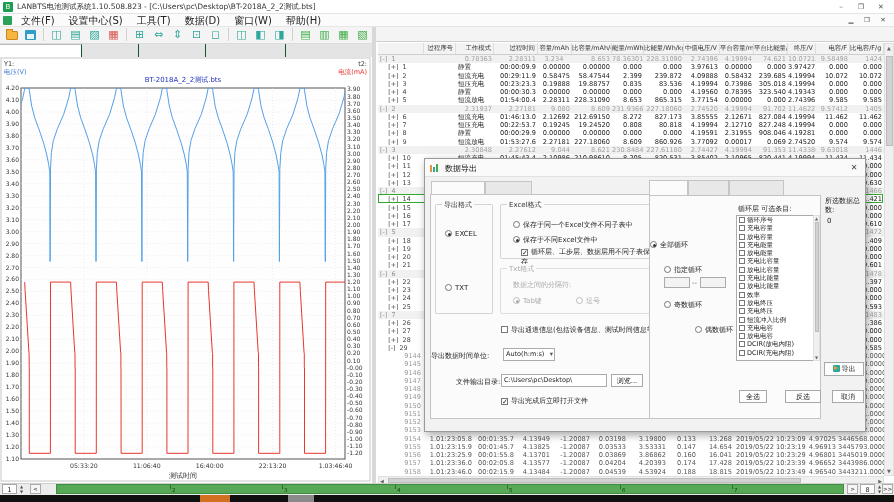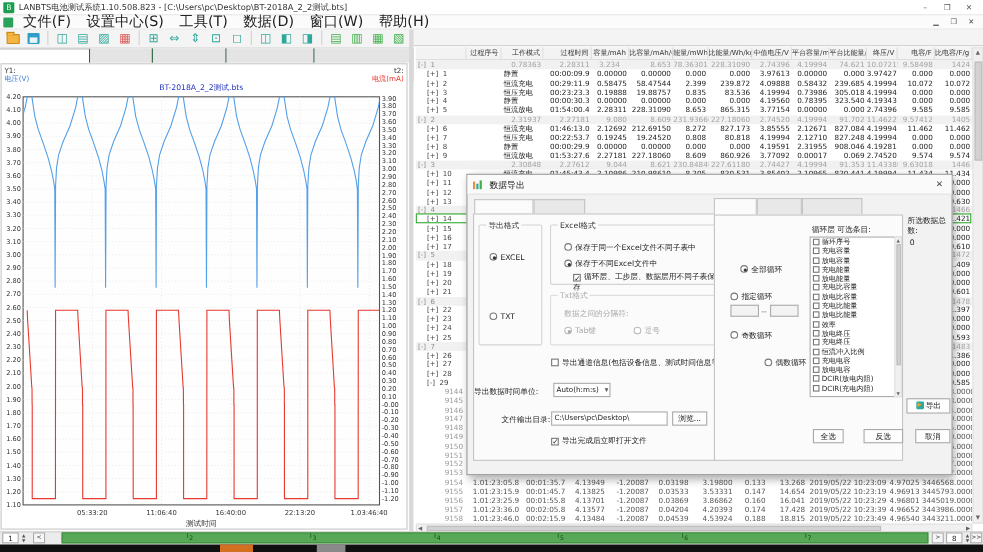--- a/index.html
+++ b/index.html
@@ -7,21 +7,21 @@
   #app{position:relative;width:894px;height:502px;background:#f0f0f0;overflow:hidden;font-size:8px;color:#222;}
   .abs{position:absolute;}
   
   #titlebar{left:0;top:0;width:894px;height:14px;background:#ffffff;border-bottom:1px solid #e4e4e4;}
   #app-icon{left:3px;top:2px;width:10px;height:10px;background:#1d9d4f;color:#fff;font-size:7px;line-height:10px;text-align:center;border-radius:1px;}
   #title-text{left:17px;top:2px;font-size:7.5px;color:#333;white-space:nowrap;}
   .winbtn{top:1px;width:18px;height:12px;text-align:center;font-size:7px;color:#555;line-height:12px;}
   
   #menubar{left:0;top:14px;width:894px;height:13px;background:#fbfbfb;border-bottom:1px solid #e6e6e6;}
   #mdi-icon{left:3px;top:16px;width:9px;height:9px;background:#2ba25a;border-radius:1px;}
-  .menu-item{display:inline-block;padding:0 7px;font-size:13px;line-height:13px;color:#222;}
+  .menu-item{display:inline-block;padding:0 7px;font-size:10px;line-height:13px;color:#222;}
   #menu-items{left:14px;top:14px;height:13px;}
   .mdibtn{top:15px;width:14px;height:11px;text-align:center;font-size:6.5px;color:#444;line-height:11px;}
   
   #toolbar{left:0;top:27px;width:894px;height:17px;background:#f4f4f4;border-bottom:1px solid #dcdcdc;padding:1px 2px;white-space:nowrap;}
   .tbtn{display:inline-block;width:17px;height:14px;margin:0 1px;text-align:center;font-size:11px;line-height:14px;vertical-align:top;}
   .tsep{display:inline-block;width:1px;height:13px;background:#d0d0d0;margin:0 3px;vertical-align:top;}
   .folder-ico{position:relative;display:inline-block;width:12px;height:9px;margin-top:3px;background:#f5b540;border:1px solid #c88a1e;border-radius:1px;}
   .folder-ico:before{content:"";position:absolute;left:-1px;top:-3px;width:5px;height:2px;background:#f5b540;border:1px solid #c88a1e;border-bottom:none;}
   .save-ico{position:relative;display:inline-block;width:11px;height:10px;margin-top:2px;background:#2f9ec7;border-radius:1px;}
   .save-ico:before{content:"";position:absolute;left:2px;top:4px;width:7px;height:5px;background:#e8f4f8;}
@@ -1124,21 +1124,21 @@
 
     <div class="abs" style="left:31px;top:218px;"><span class="ctl-label">文件输出目录:</span></div>
     <div class="dinput abs" style="left:76px;top:215px;width:106px;height:13px;">C:\Users\pc\Desktop\</div>
     <div class="dbtn abs" style="left:186px;top:215px;width:32px;height:13px;line-height:12px;">浏览...</div>
 
     <div class="abs" style="left:76px;top:237px;"><span class="cb">✓</span><span class="ctl-label">导出完成后立即打开文件</span></div>
 
     <div class="abs" style="left:224px;top:21px;" id="dlg-right-tabs"><span class="dtab active"><span class="ticon" style="color: rgb(58, 123, 213);">∴</span><span>循环层</span></span><span class="dtab"><span class="ticon" style="color: rgb(58, 166, 85);">≡</span><span>工步层</span></span><span class="dtab"><span class="ticon" style="color: rgb(232, 146, 61);">≡</span><span>数据记录层</span></span></div>
     <div class="page abs" style="left:224px;top:36px;width:172px;height:224px;"></div>
 
-    <div class="abs" style="left:248px;top:81px;"><span class="radio sel"></span><span class="ctl-label">全部循环</span></div>
+    <div class="abs" style="left:225px;top:81px;"><span class="radio sel"></span><span class="ctl-label">全部循环</span></div>
     <div class="abs" style="left:239px;top:106px;"><span class="radio"></span><span class="ctl-label">指定循环</span></div>
     <div class="dinput abs" style="left:239px;top:118px;width:26px;height:11px;background:#f3f3f3;"></div>
     <div class="abs" style="left:267px;top:120px;font-size:7px;color:#666;">--</div>
     <div class="dinput abs" style="left:275px;top:118px;width:26px;height:11px;background:#f3f3f3;"></div>
     <div class="abs" style="left:239px;top:141px;"><span class="radio"></span><span class="ctl-label">奇数循环</span></div>
     <div class="abs" style="left:239px;top:166px;padding-left:31px;"><span class="radio"></span><span class="ctl-label">偶数循环</span></div>
 
     <div class="abs" style="left:313px;top:45px;"><span class="ctl-label">循环层 可选条目:</span></div>
     <div id="cycle-list" class="abs" style="left:311px;top:56px;width:84px;height:146px;">
         <div class="litem"><span class="cb"></span><span>循环序号</span></div>

